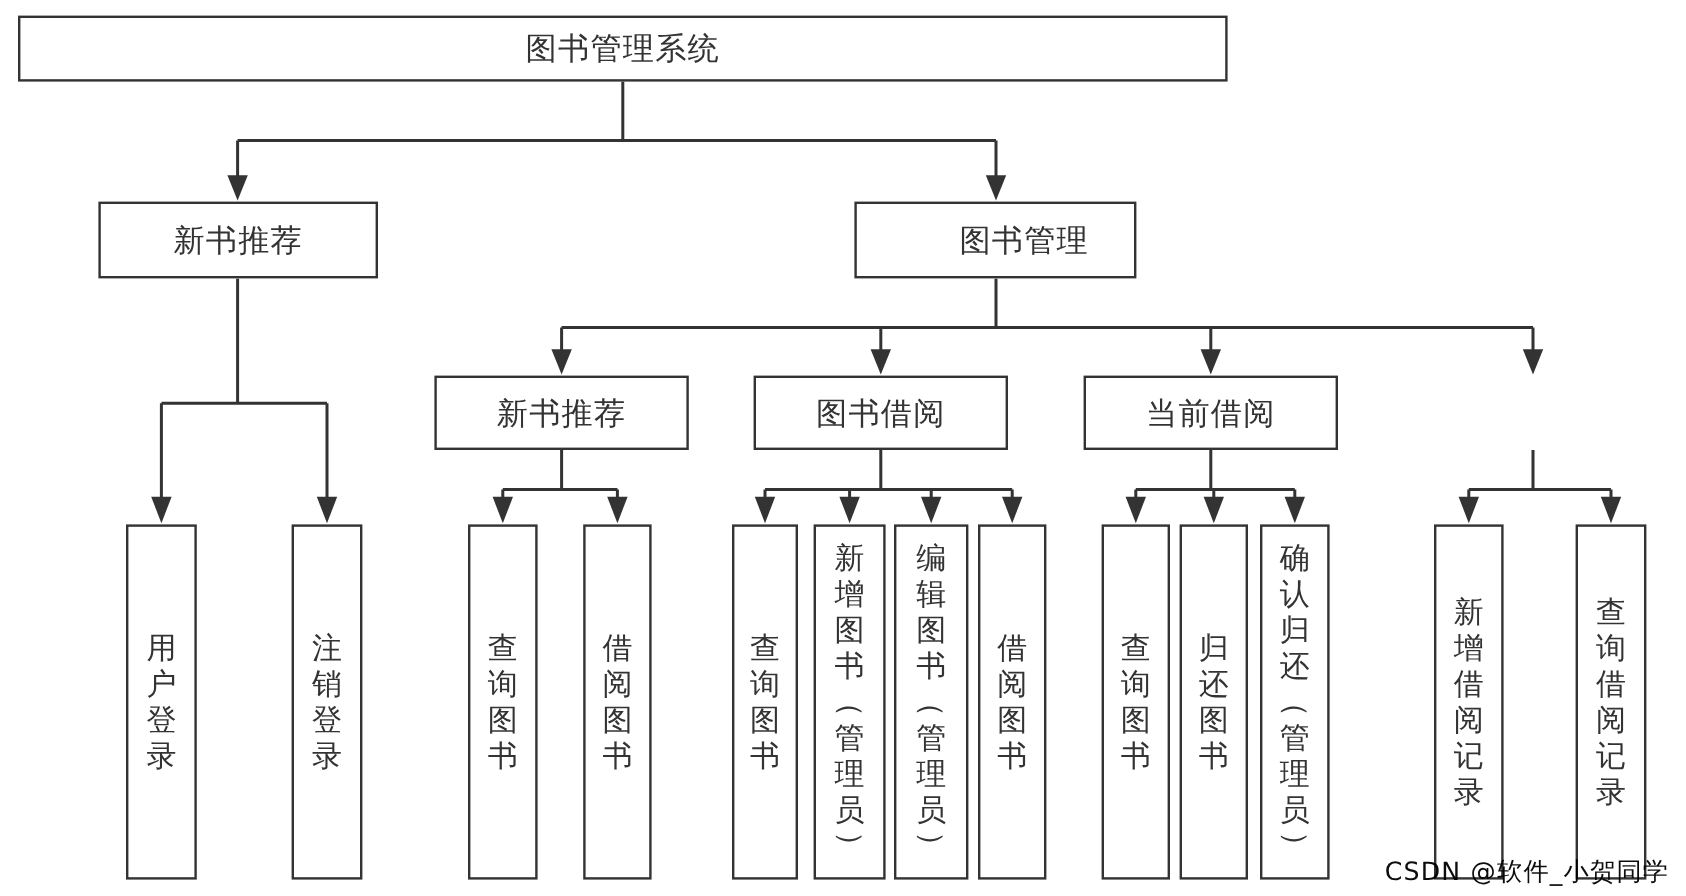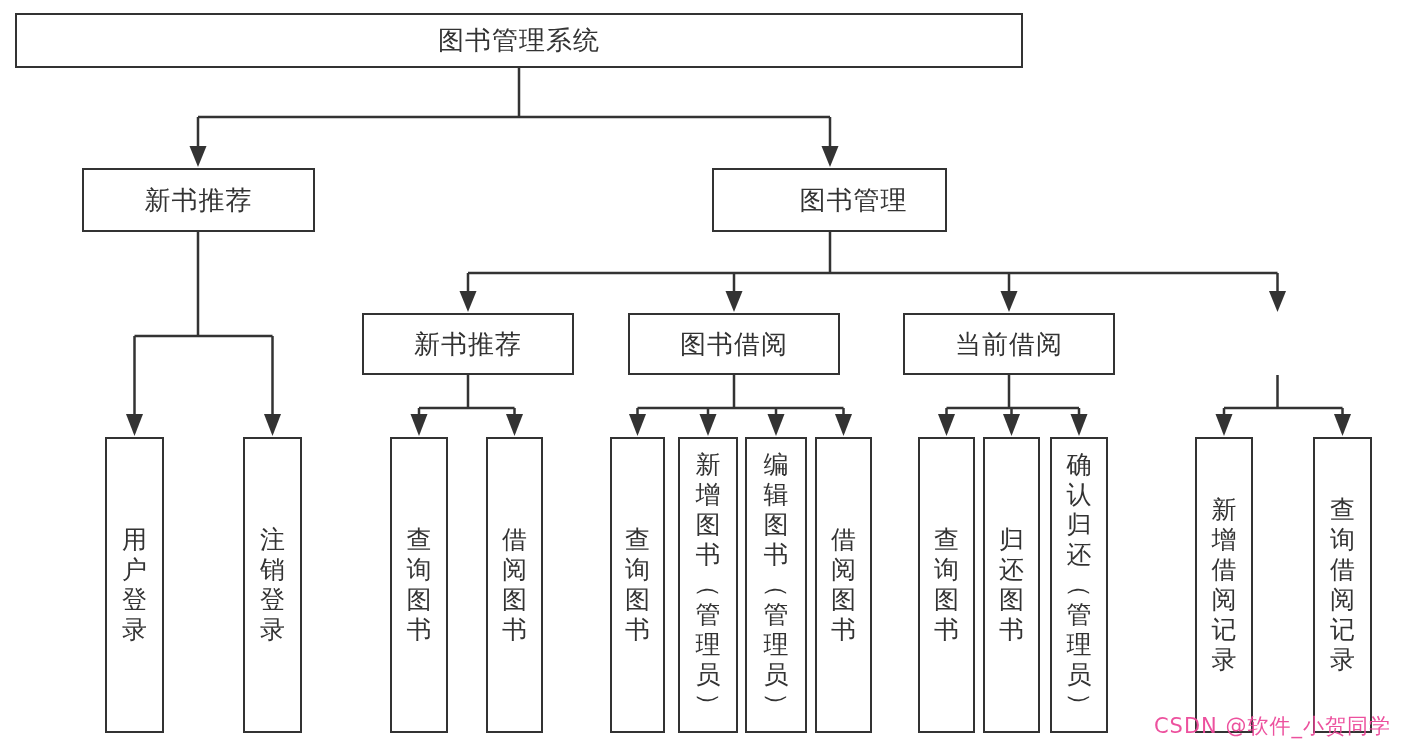--- a/index.html
+++ b/index.html
@@ -23,21 +23,21 @@
     display:flex; flex-direction:column;
     align-items:center; justify-content:center;
   }
   .vchar {
     display:block; font-size:25px; line-height:30px;
     text-align:center; white-space:nowrap;
   }
   .vchar.rot { transform:rotate(90deg); }
   .watermark {
     position:absolute; top:712px; right:14px;
-    font-size:21px; color:#ec4899; opacity:.95;
+    font-size:21px; color:#000000; opacity:.95;
     letter-spacing:1px; white-space:nowrap;
   }
 </style>
 </head>
 <body>
 
 <div id="stage">
 
   <svg class="wires" width="1405" height="747" viewBox="0 0 1405 747">
     <path fill="none" stroke="#333333" stroke-width="2.5" d="

